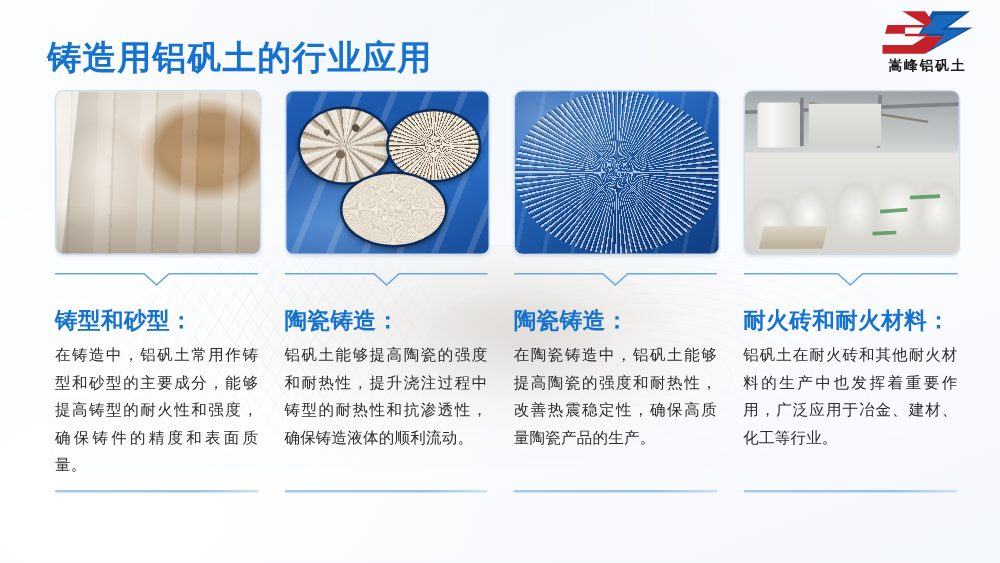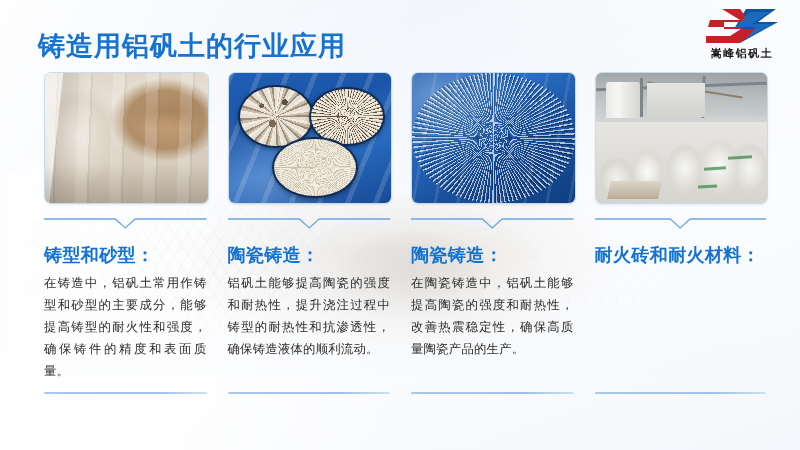--- a/index.html
+++ b/index.html
@@ -272,17 +272,18 @@
           <div class="stripe s1"></div>
             <div class="stripe s2"></div>
             <div class="stripe s3"></div>
           <div class="pallet"></div>
         </div>
       </div>
       <svg class="divider" viewBox="0 0 173 14" preserveAspectRatio="none">
         <path d="M0 3 L76 3 L86 12 L96 3 L173 3" fill="none" stroke="#6ba6de" stroke-width="1.3"></path>
       </svg>
       <div class="head">耐火砖和耐火材料：</div>
+      <div class="body">铝矾土在耐火砖和其他耐火材料的生产中也发挥着重要作用，广泛应用于冶金、建材、化工等行业。</div>
       <div class="bottomline"></div>
     </div>
 
   </div>
 </div>
 
 </body></html>

